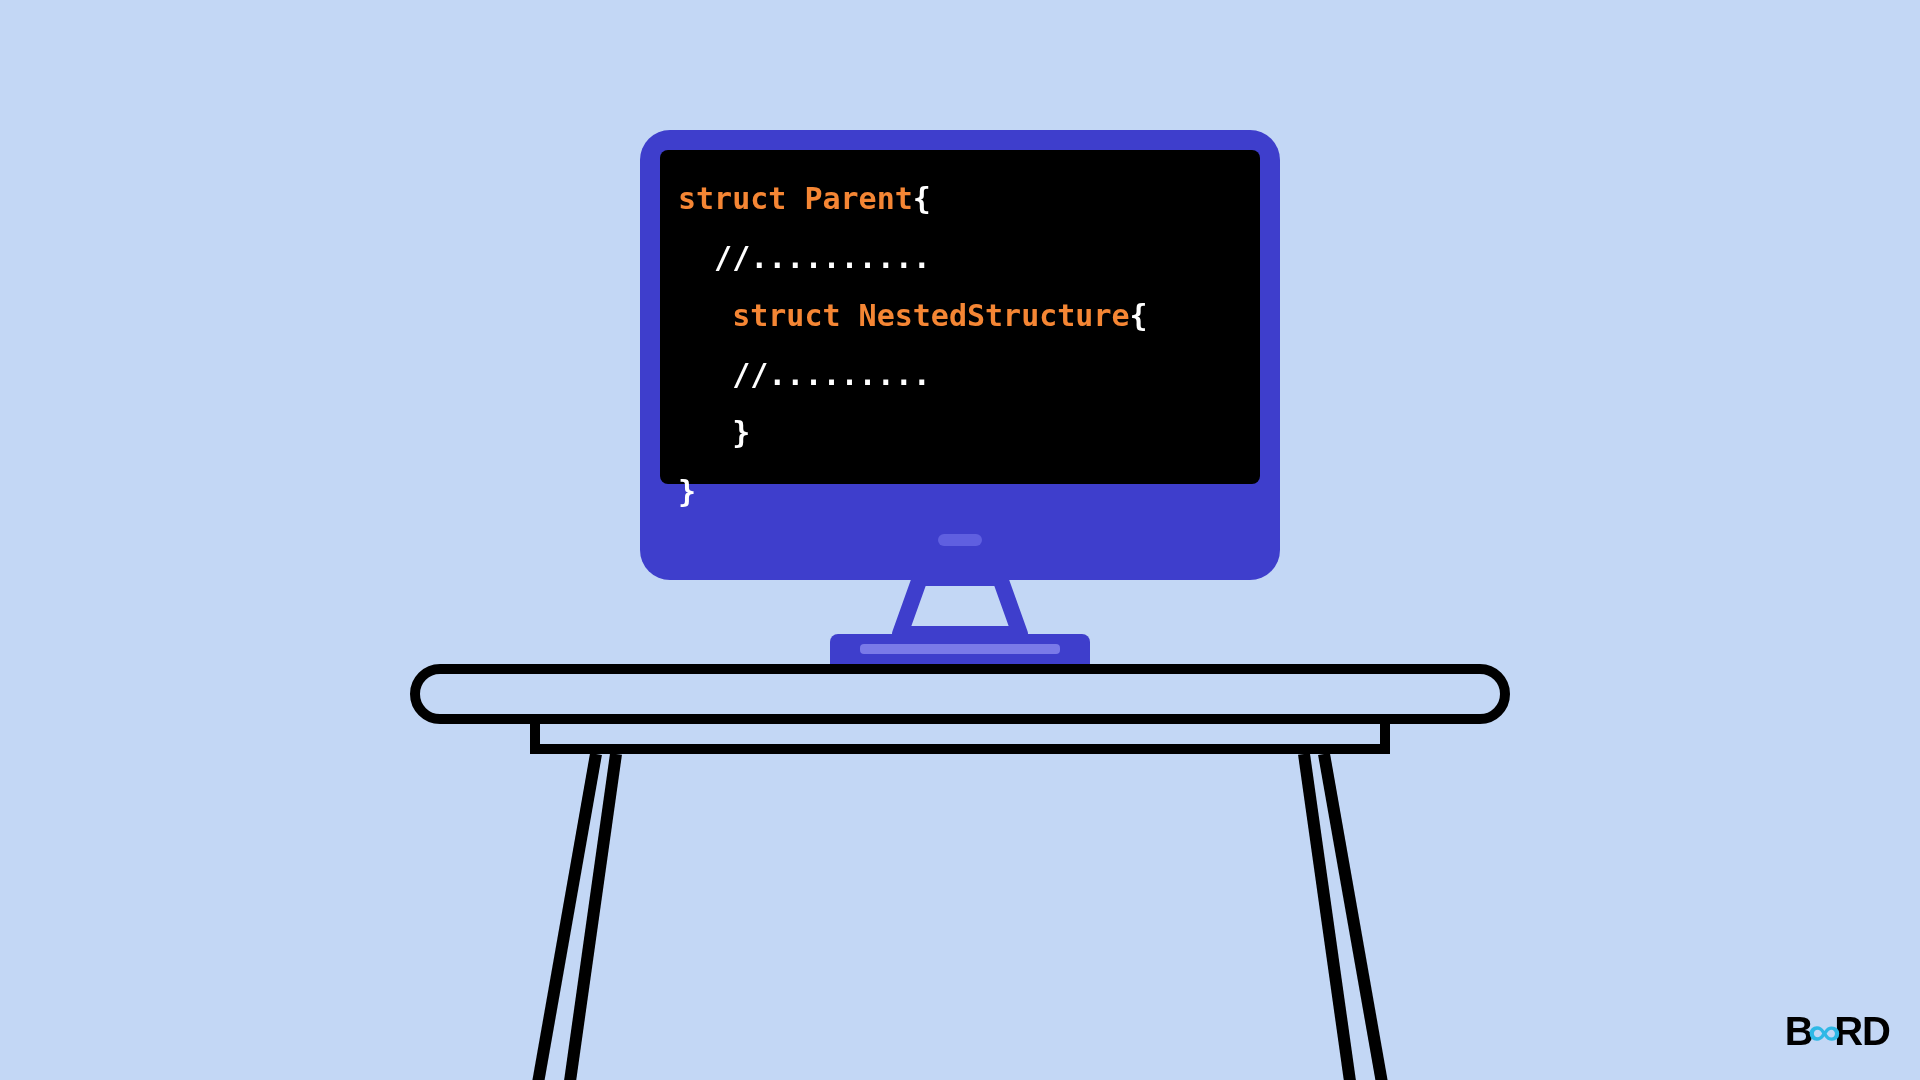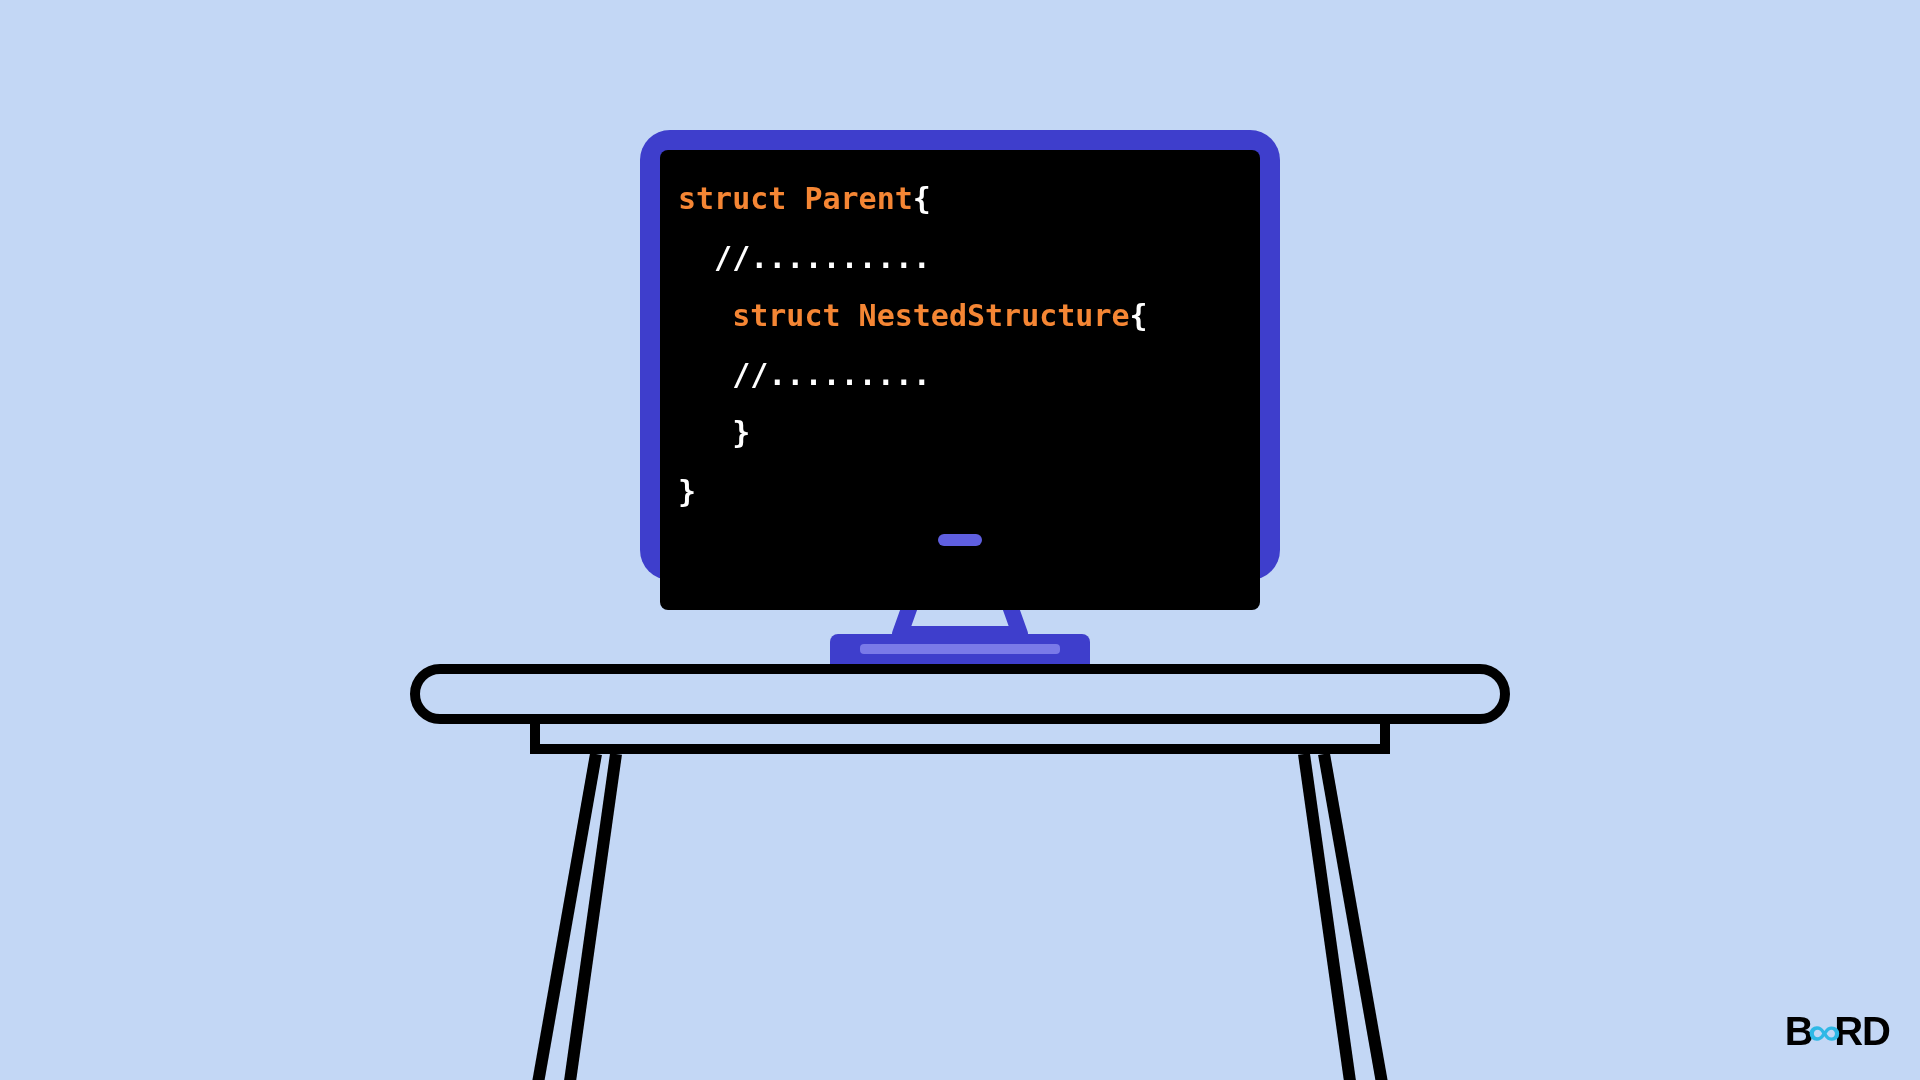--- a/index.html
+++ b/index.html
@@ -28,21 +28,21 @@
       width: 640px;
       height: 450px;
       background: #3e3ecc;
       border-radius: 30px;
     }
     .monitor-screen {
       position: absolute;
       top: 20px;
       left: 20px;
       right: 20px;
-      height: 460px;
+      height: 334px;
       background: #000;
       border-radius: 8px;
       padding: 20px 18px;
     }
     .monitor-chin-inner {
       position: absolute;
       bottom: 34px;
       left: 50%;
       transform: translateX(-50%);
       width: 44px;

